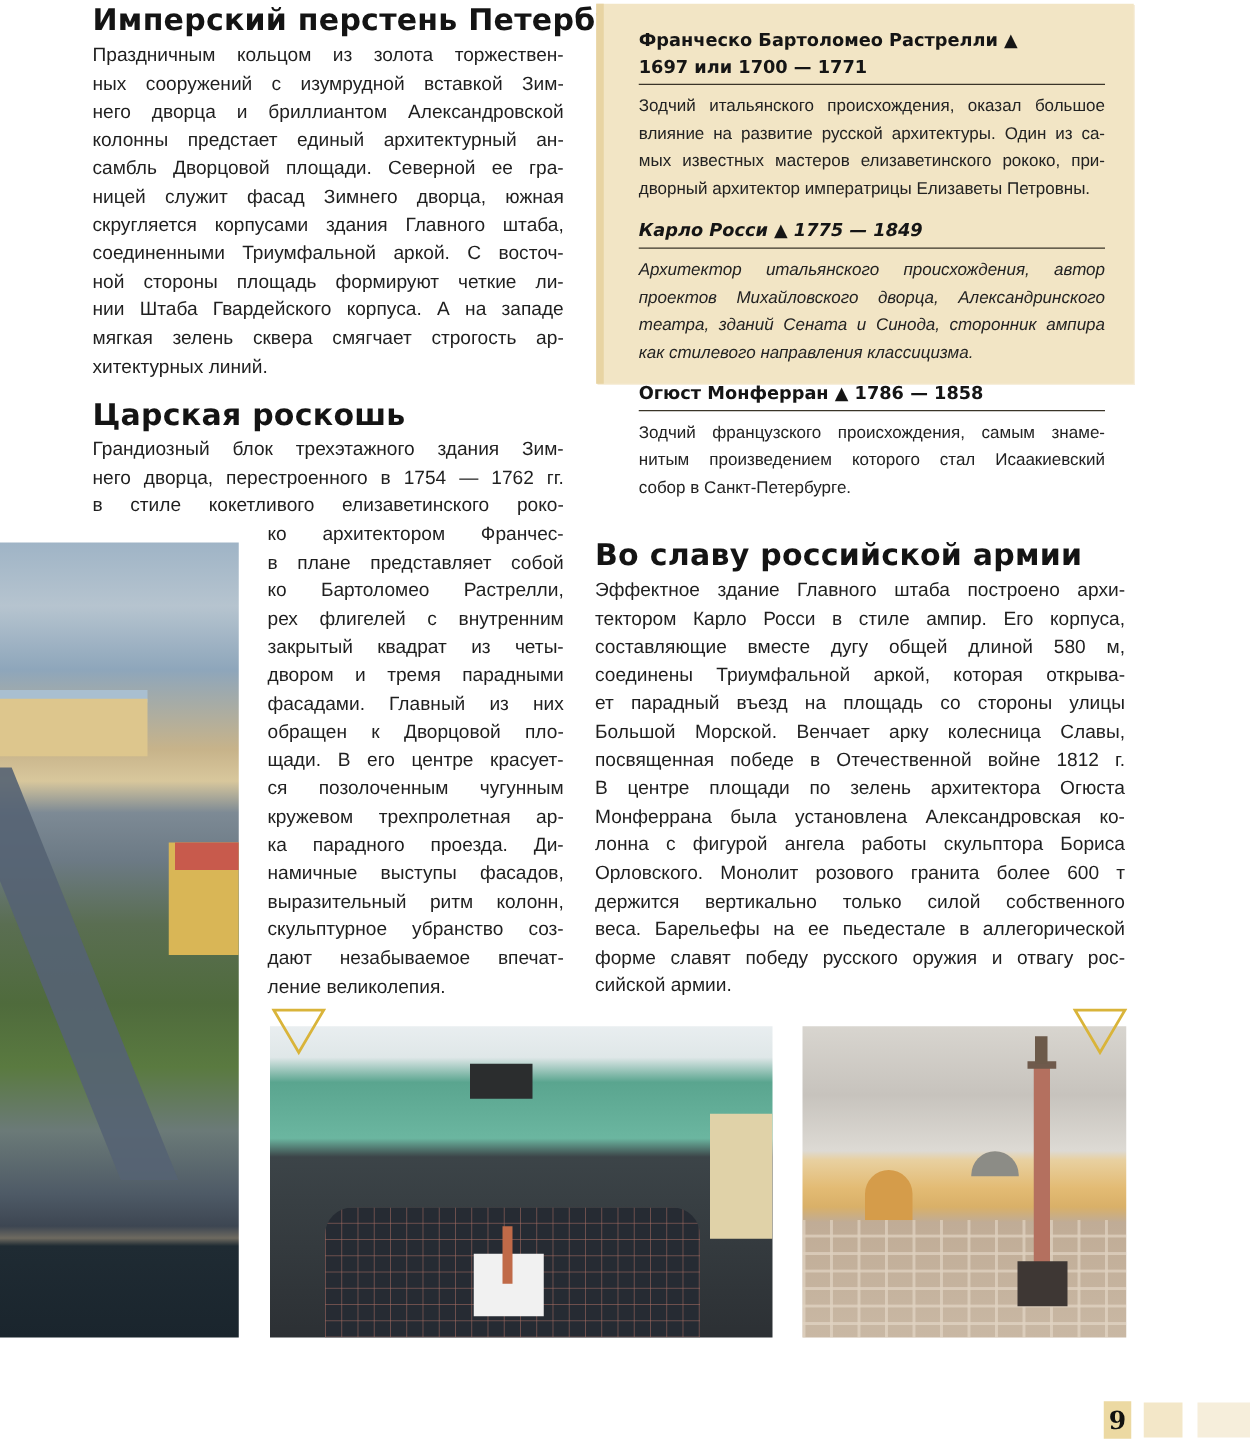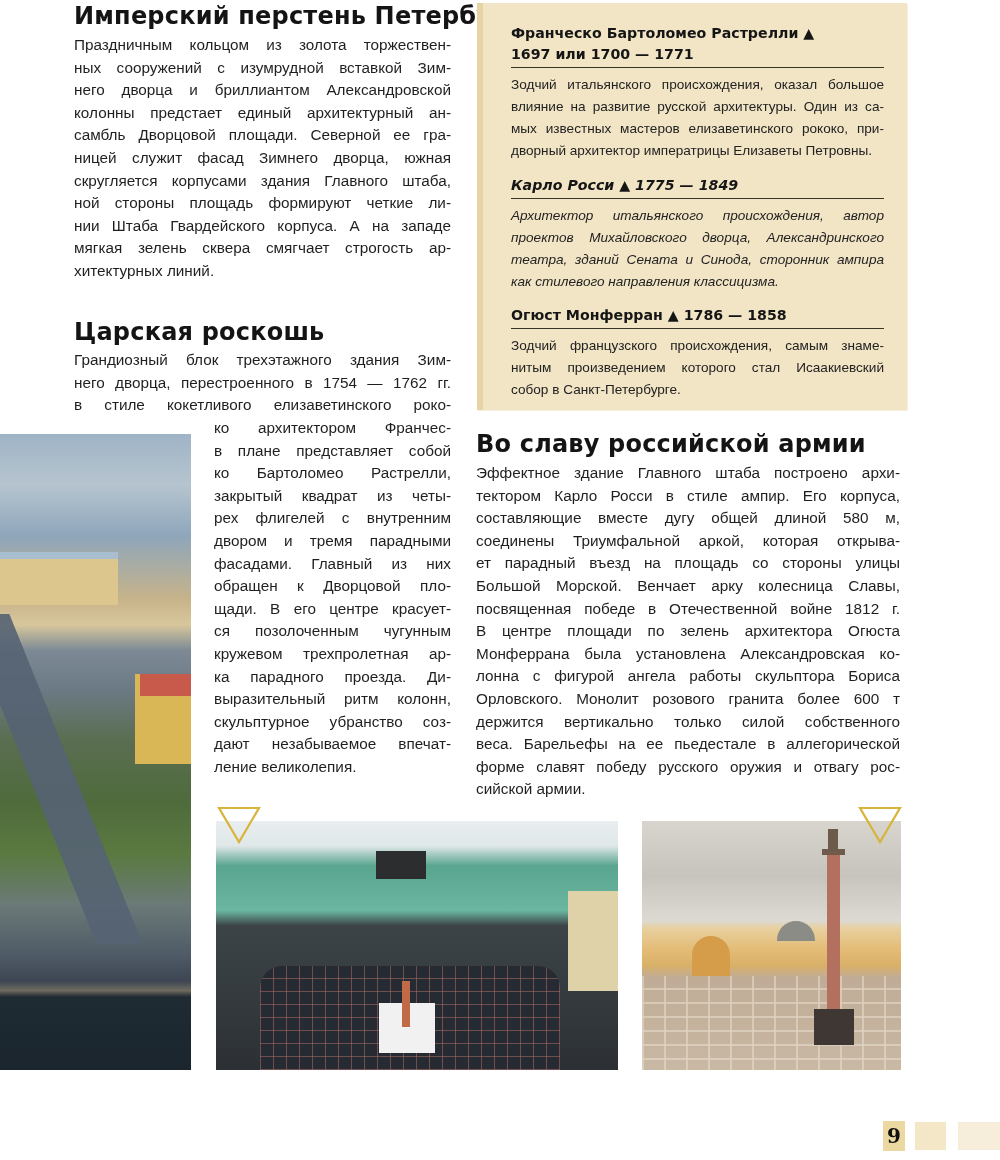--- a/index.html
+++ b/index.html
@@ -16,21 +16,21 @@
   #sec1-text { left: 74px; top: 34px; width: 377px; }
 
   #sec2-title { left: 74px; top: 318px; }
   #sec2-text-a { left: 74px; top: 349px; width: 377px; }
   #sec2-text-b { left: 214px; top: 417px; width: 237px; }
 
   #sec3-title { left: 476px; top: 430px; }
   #sec3-text { left: 476px; top: 462px; width: 424px; }
 
   
-  #bio-box { position: absolute; left: 477px; top: 3px; width: 424px; height: 407px;
+  #bio-box { position: absolute; left: 477px; top: 3px; width: 424px; height: 304px;
              background: #f2e5c5; border-left: 6px solid #e8d4a3; box-shadow: 1px 1px 0 #f7eedb; }
   .bio { position: absolute; left: 28px; width: 373px; }
   .bio-head { font-weight: bold; font-size: 14.2px; line-height: 21px; color: #151515;
               border-bottom: 1.5px solid #3a3428; padding-bottom: 2px; margin-bottom: 6px; }
   .bio-text { font-size: 13.6px; line-height: 22px; text-align: justify; color: #222;
               font-family: "Liberation Sans", sans-serif; }
   .bio-text span.line { display: block; text-align-last: justify; }
   .bio-text span.line.last { text-align-last: left; }
   #bio-0 { top: 20px; }
   #bio-1 { top: 172px; font-style: italic; }
@@ -92,45 +92,47 @@
 
 <h2 class="h2" id="sec1-title">Имперский перстень Петербурга</h2>
 <div class="body-text" id="sec1-text">
   <span class="line">Праздничным кольцом из золота торжествен-</span>
   <span class="line">ных сооружений с изумрудной вставкой Зим-</span>
   <span class="line">него дворца и бриллиантом Александровской</span>
   <span class="line">колонны предстает единый архитектурный ан-</span>
   <span class="line">самбль Дворцовой площади. Северной ее гра-</span>
   <span class="line">ницей служит фасад Зимнего дворца, южная</span>
   <span class="line">скругляется корпусами здания Главного штаба,</span>
+  <span class="line">соединенными Триумфальной аркой. С восточ-</span>
   <span class="line">ной стороны площадь формируют четкие ли-</span>
   <span class="line">нии Штаба Гвардейского корпуса. А на западе</span>
   <span class="line">мягкая зелень сквера смягчает строгость ар-</span>
   <span class="line last">хитектурных линий.</span>
 </div>
 
 <h2 class="h2" id="sec2-title">Царская роскошь</h2>
 <div class="body-text" id="sec2-text-a">
   <span class="line">Грандиозный блок трехэтажного здания Зим-</span>
   <span class="line">него дворца, перестроенного в 1754 — 1762 гг.</span>
   <span class="line">в стиле кокетливого елизаветинского роко-</span>
 </div>
 <div class="body-text" id="sec2-text-b">
   <span class="line">ко архитектором Франчес-</span>
   <span class="line">в плане представляет собой</span>
   <span class="line">ко Бартоломео Растрелли,</span>
+  <span class="line">рех флигелей с внутренним</span>
   <span class="line">закрытый квадрат из четы-</span>
-  <span class="line">рех флигелей с внутренним</span>
   <span class="line">двором и тремя парадными</span>
   <span class="line">фасадами. Главный из них</span>
   <span class="line">обращен к Дворцовой пло-</span>
   <span class="line">щади. В его центре красует-</span>
   <span class="line">ся позолоченным чугунным</span>
   <span class="line">кружевом трехпролетная ар-</span>
   <span class="line">ка парадного проезда. Ди-</span>
+  <span class="line">намичные выступы фасадов,</span>
   <span class="line">выразительный ритм колонн,</span>
   <span class="line">скульптурное убранство соз-</span>
   <span class="line">дают незабываемое впечат-</span>
   <span class="line last">ление великолепия.</span>
 </div>
 
 <aside id="bio-box">
   <div class="bio" id="bio-0">
     <div class="bio-head">
       <div>Франческо Бартоломео Растрелли ▲</div>

